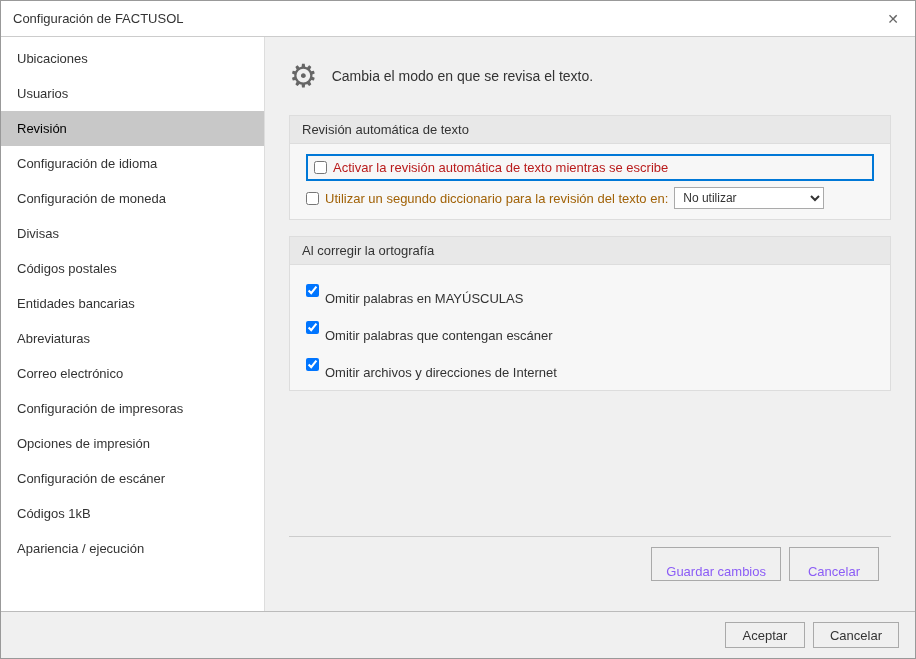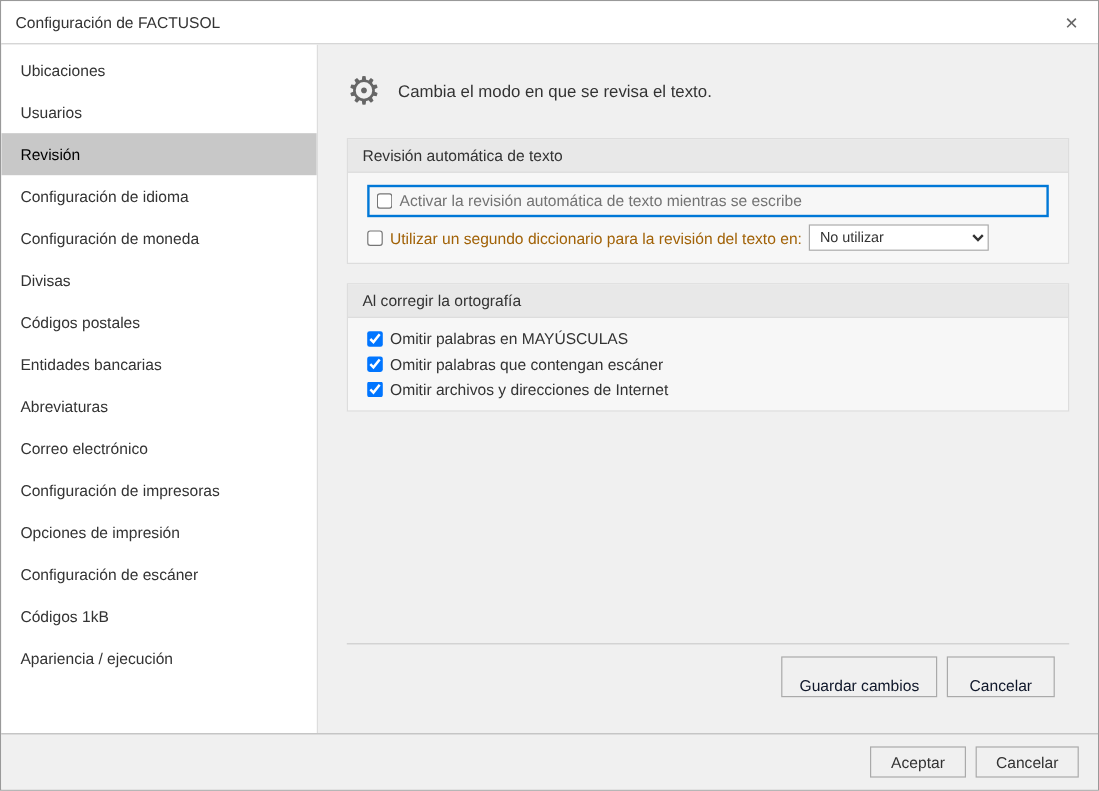--- a/index.html
+++ b/index.html
@@ -114,31 +114,32 @@
       display: flex;
       align-items: center;
       gap: 6px;
       margin-bottom: 6px;
     }
     .checkbox-row:last-child { margin-bottom: 0; }
     .checkbox-row label {
       font-size: 13px;
       color: #333;
       cursor: pointer;
+      margin-top: 16px;
     }
     .checkbox-with-border {
       border: 2px solid #0078d7;
       padding: 4px 6px;
       display: flex;
       align-items: center;
       gap: 6px;
     }
     .checkbox-with-border label {
       font-size: 13px;
-      color: #737373;
+      color: #b91c1c;
     }
     input[type="checkbox"] {
       width: 13px;
       height: 13px;
       cursor: pointer;
       margin: 0;
     }
     .inline-select-row {
       display: flex;
       align-items: center;
@@ -170,21 +171,21 @@
       margin-top: auto;
     }
     .btn {
       min-width: 90px;
       height: 26px;
       padding: 16px 14px;
       font-size: 13px;
       border: 1px solid #aaa;
       background: #f0f0f0;
       cursor: pointer;
-      color: #0f172a;
+      color: #8b5cf6;
     }
     .dialog-footer {
       display: flex;
       justify-content: flex-end;
       padding: 10px 16px;
       border-top: 1px solid #bbb;
       background: #f0f0f0;
       gap: 8px;
     }
     .footer-btn {

